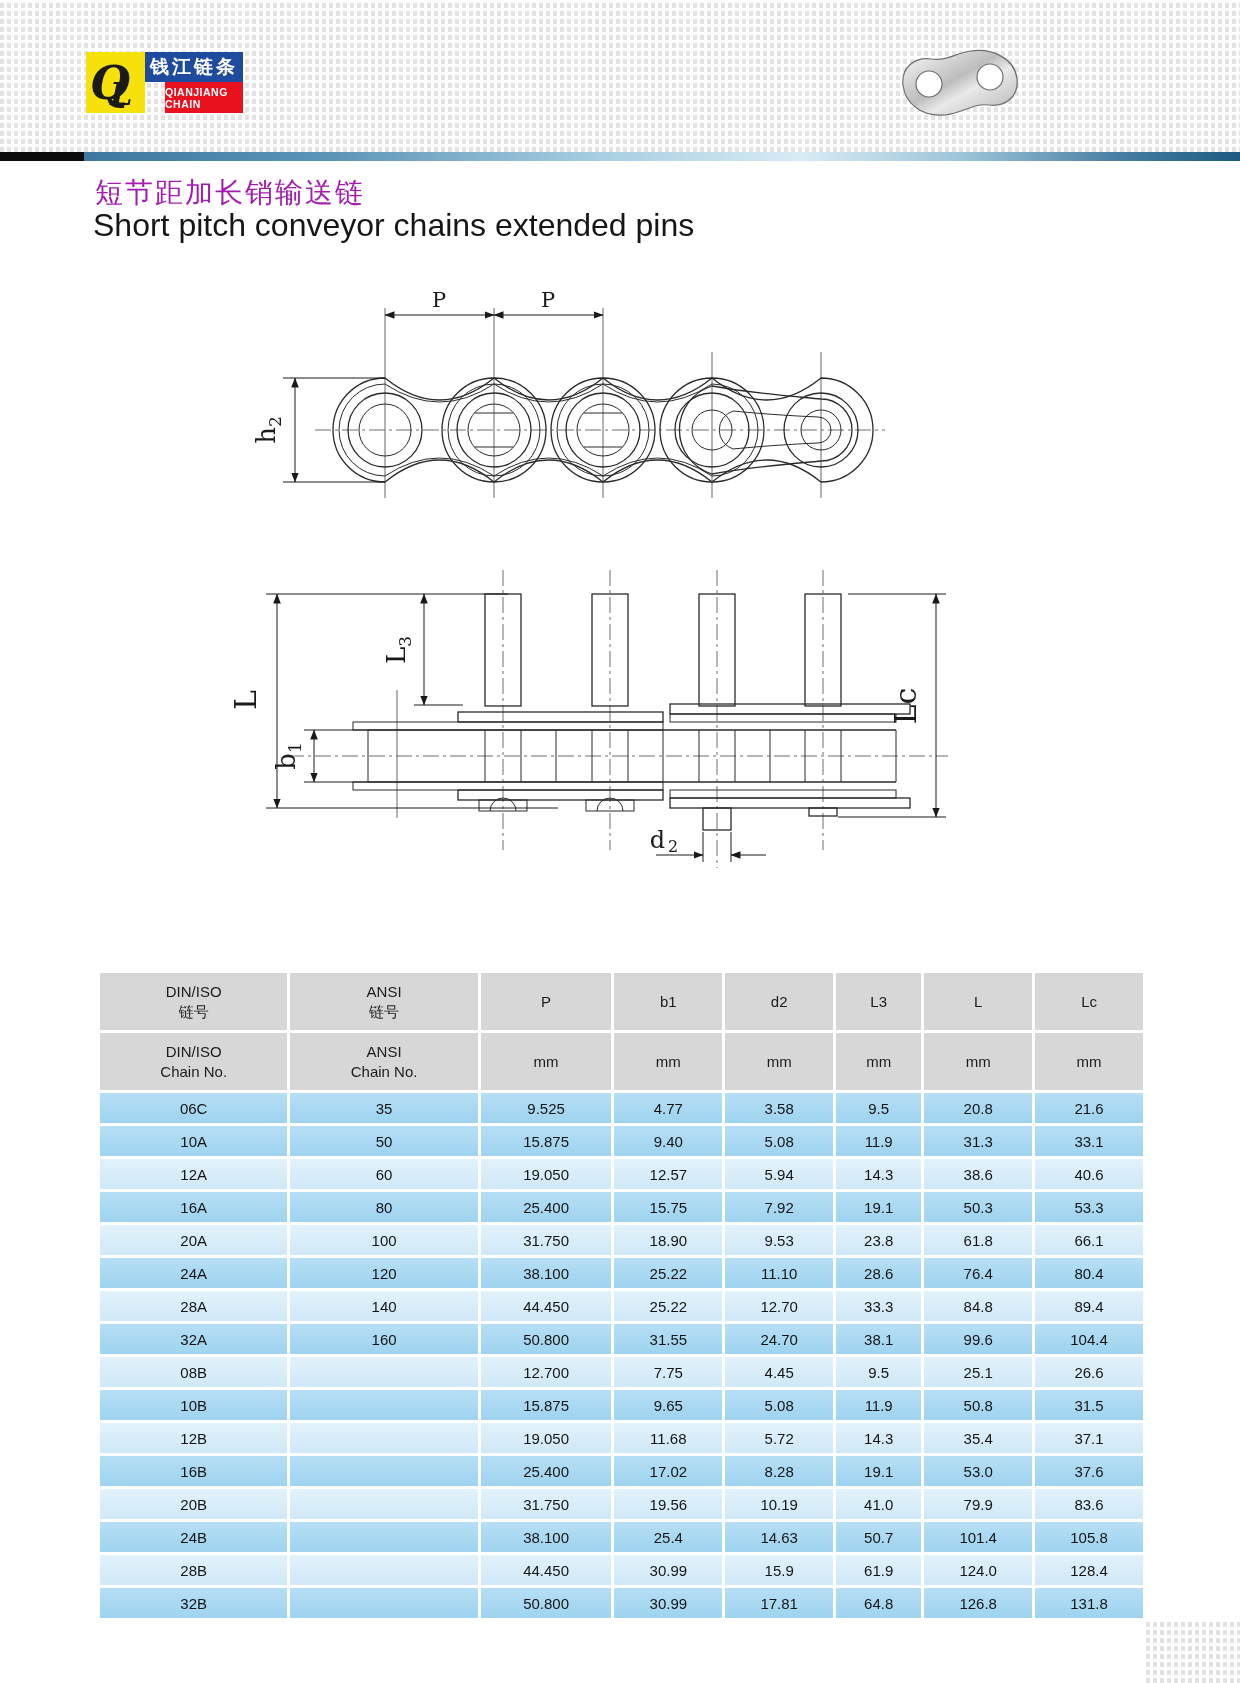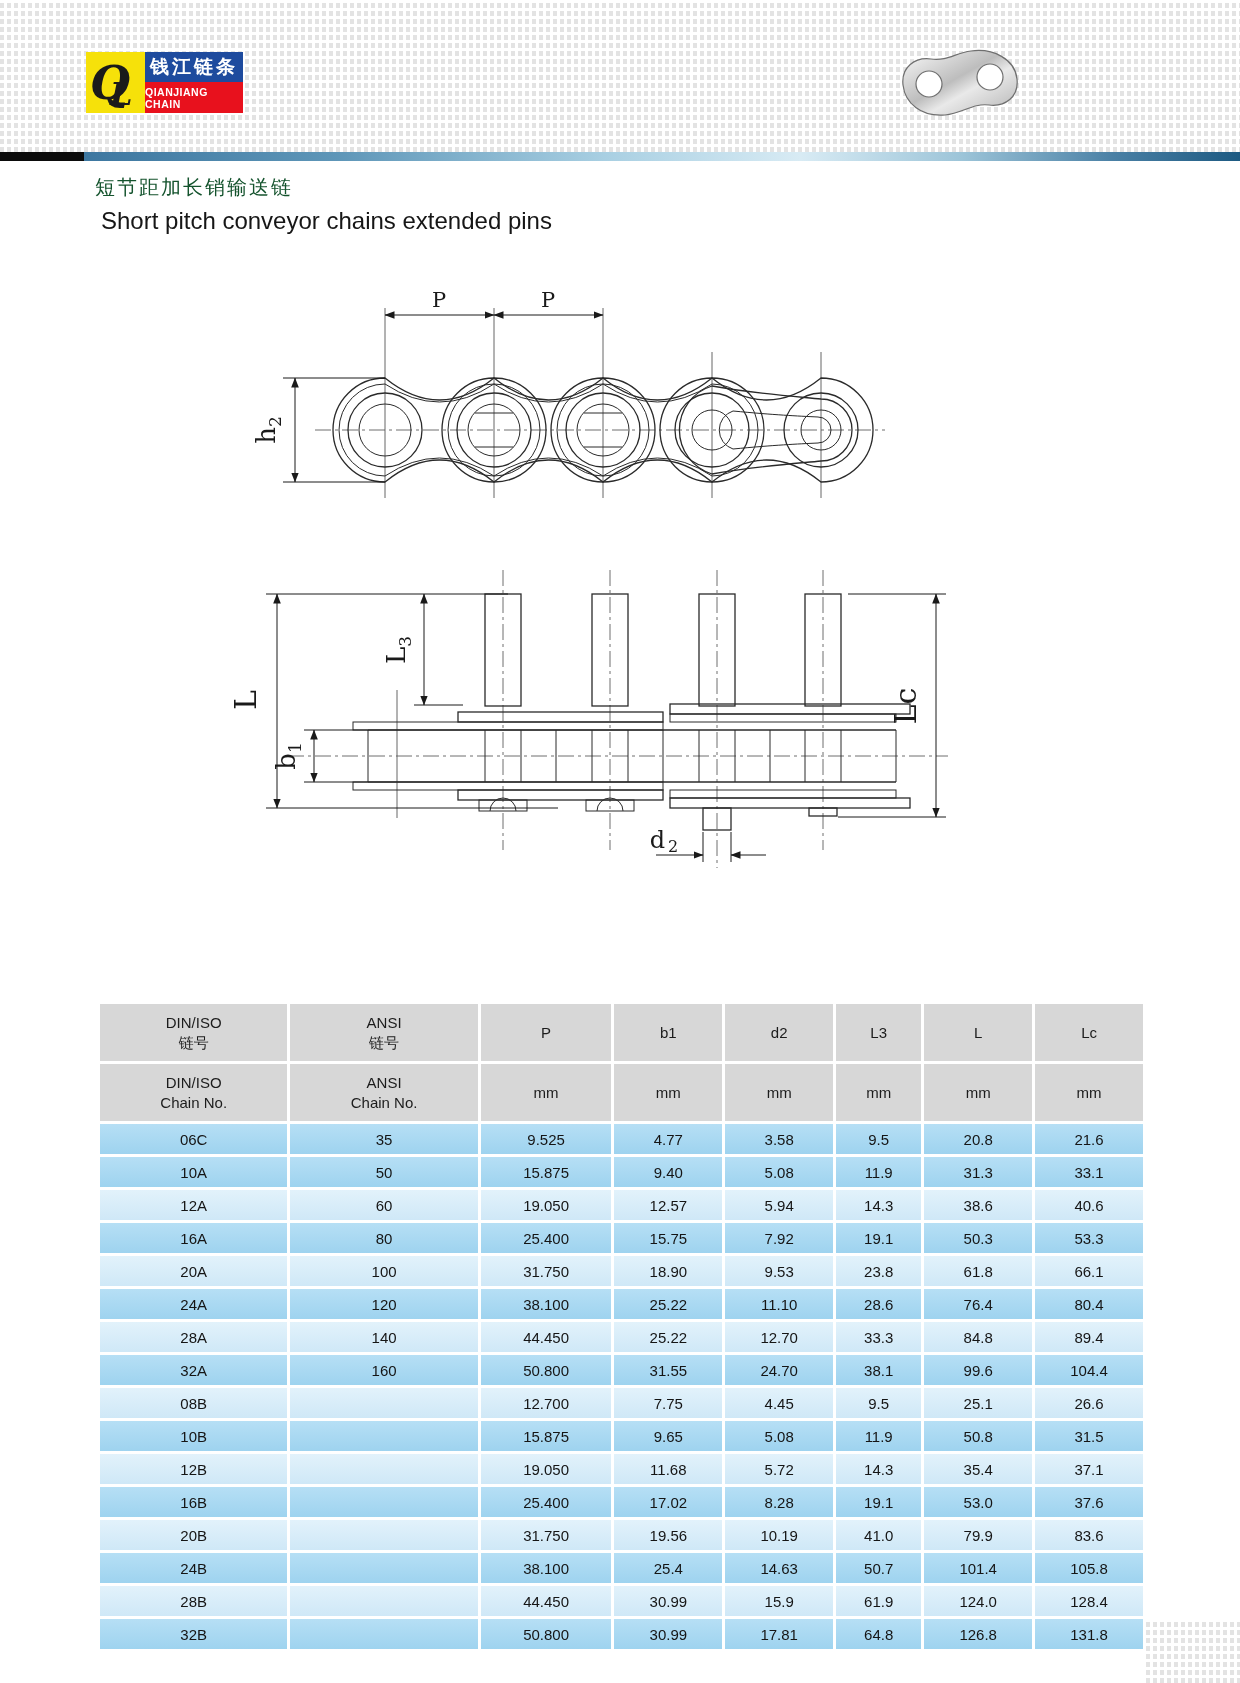--- a/index.html
+++ b/index.html
@@ -18,37 +18,37 @@
   .bar-black{left:0;top:152px;width:84px;height:9px;background:#0b0b0b;}
   .bar-blue{left:84px;top:152px;width:1156px;height:9px;
     background:linear-gradient(90deg,#3d77a0 0%,#5e96b8 22%,#a8cfe2 45%,#d8ebf4 62%,#9cc4d8 76%,#4a80a5 89%,#1d5a82 100%);}
   
   .logo{left:86px;top:52px;width:177px;height:61px;display:flex;}
   .logo-yellow{width:59px;height:61px;background:#f6e10a;position:relative;}
   .logo-right{width:98px;height:61px;display:flex;flex-direction:column;}
   .logo-blue{height:30px;background:#1e4b9e;color:#fff;display:flex;align-items:center;justify-content:center;
              font-size:19px;font-weight:bold;letter-spacing:3px;}
   .logo-red{height:31px;background:#e8111d;color:#fff;display:flex;align-items:center;justify-content:center;
-            font-size:10.5px;font-weight:bold;letter-spacing:0.5px;}
-  
-  .title-cn{left:95px;top:174px;font-size:20px;letter-spacing:2px;color:#14532d;}
-  .title-en{left:101px;top:207px;font-size:24px;color:#161616;}
+            font-size:10.5px;font-weight:bold;letter-spacing:0.5px;margin-left:20px;}
+  
+  .title-cn{left:95px;top:174px;font-size:28px;letter-spacing:2px;color:#a21caf;}
+  .title-en{left:93px;top:207px;font-size:32px;color:#161616;}
   
   .plate-pic{left:893px;top:44px;width:130px;height:78px;}
   
   .diag1{left:225px;top:290px;width:700px;height:215px;}
   .diag2{left:218px;top:520px;width:740px;height:360px;}
   svg text{font-family:"DejaVu Serif",serif;fill:#1a1a1a;}
   .oln{stroke:#2a2a2a;stroke-width:1.3;fill:none;}
   .thin{stroke:#2a2a2a;stroke-width:1;fill:none;}
   .dim{stroke:#1a1a1a;stroke-width:1;fill:none;}
   .cl{stroke:#6f6f6f;stroke-width:1;fill:none;stroke-dasharray:16 4 3 4;}
   .cls{stroke:#555;stroke-width:0.9;fill:none;}
   
-  .table-wrap{left:97px;top:1001px;width:1049px;}
+  .table-wrap{left:97px;top:970px;width:1049px;}
   table{width:100%;border-collapse:separate;border-spacing:3px;}
   th,td{text-align:center;vertical-align:middle;font-weight:normal;}
   th{background:#d7d7d7;height:55px;font-size:15px;line-height:20px;color:#1c1c1c;}
   td{height:28px;font-size:15px;color:#151515;}
   tr.rd td{background:linear-gradient(180deg,#b6dff5 0%,#9ed3ef 100%);}
   tr.rl td{background:linear-gradient(180deg,#e2f2fb 0%,#cfe8f7 100%);}
 </style>
 </head>
 <body>
 

